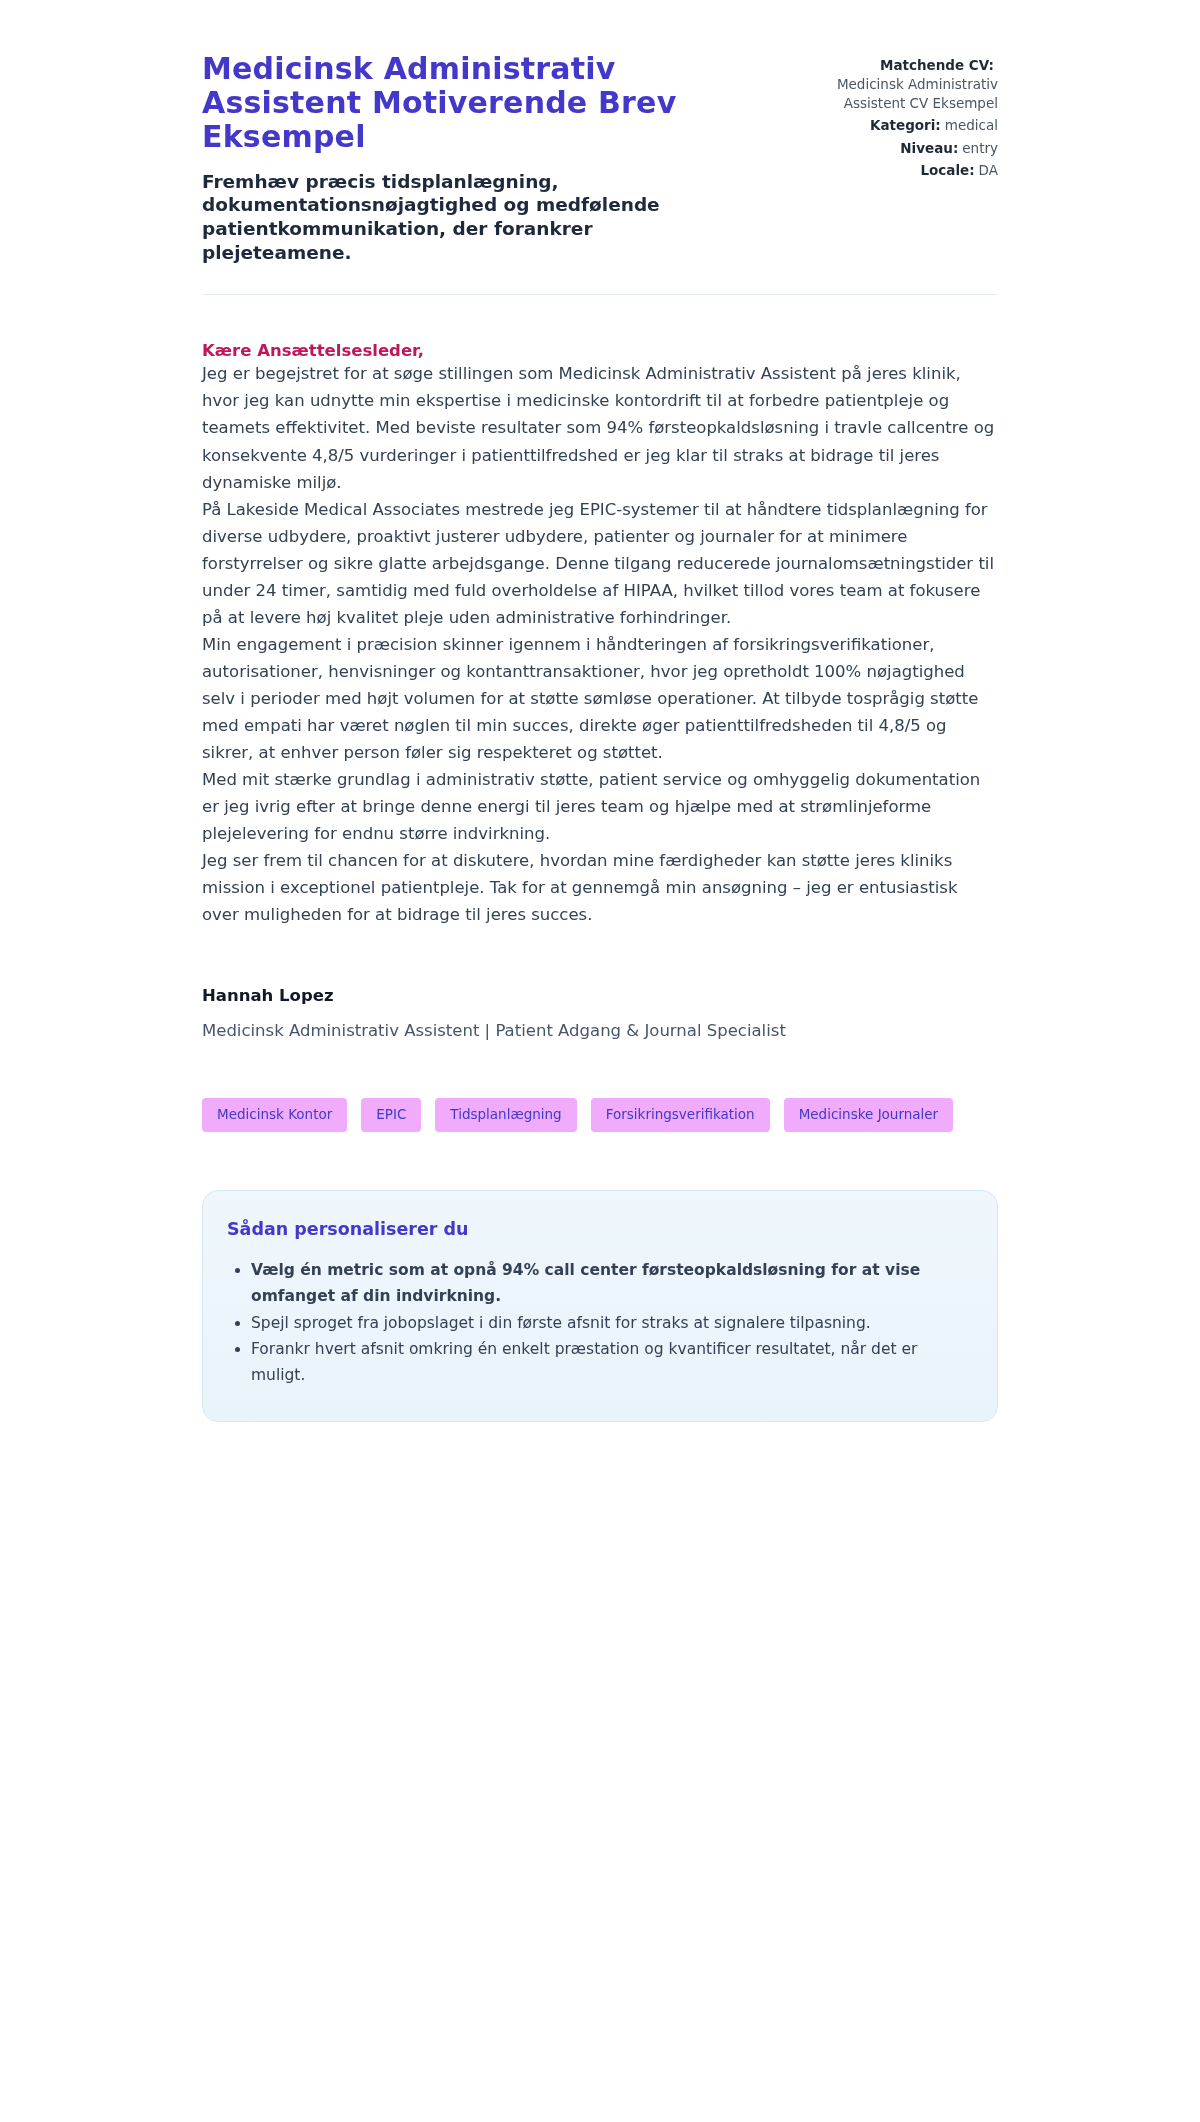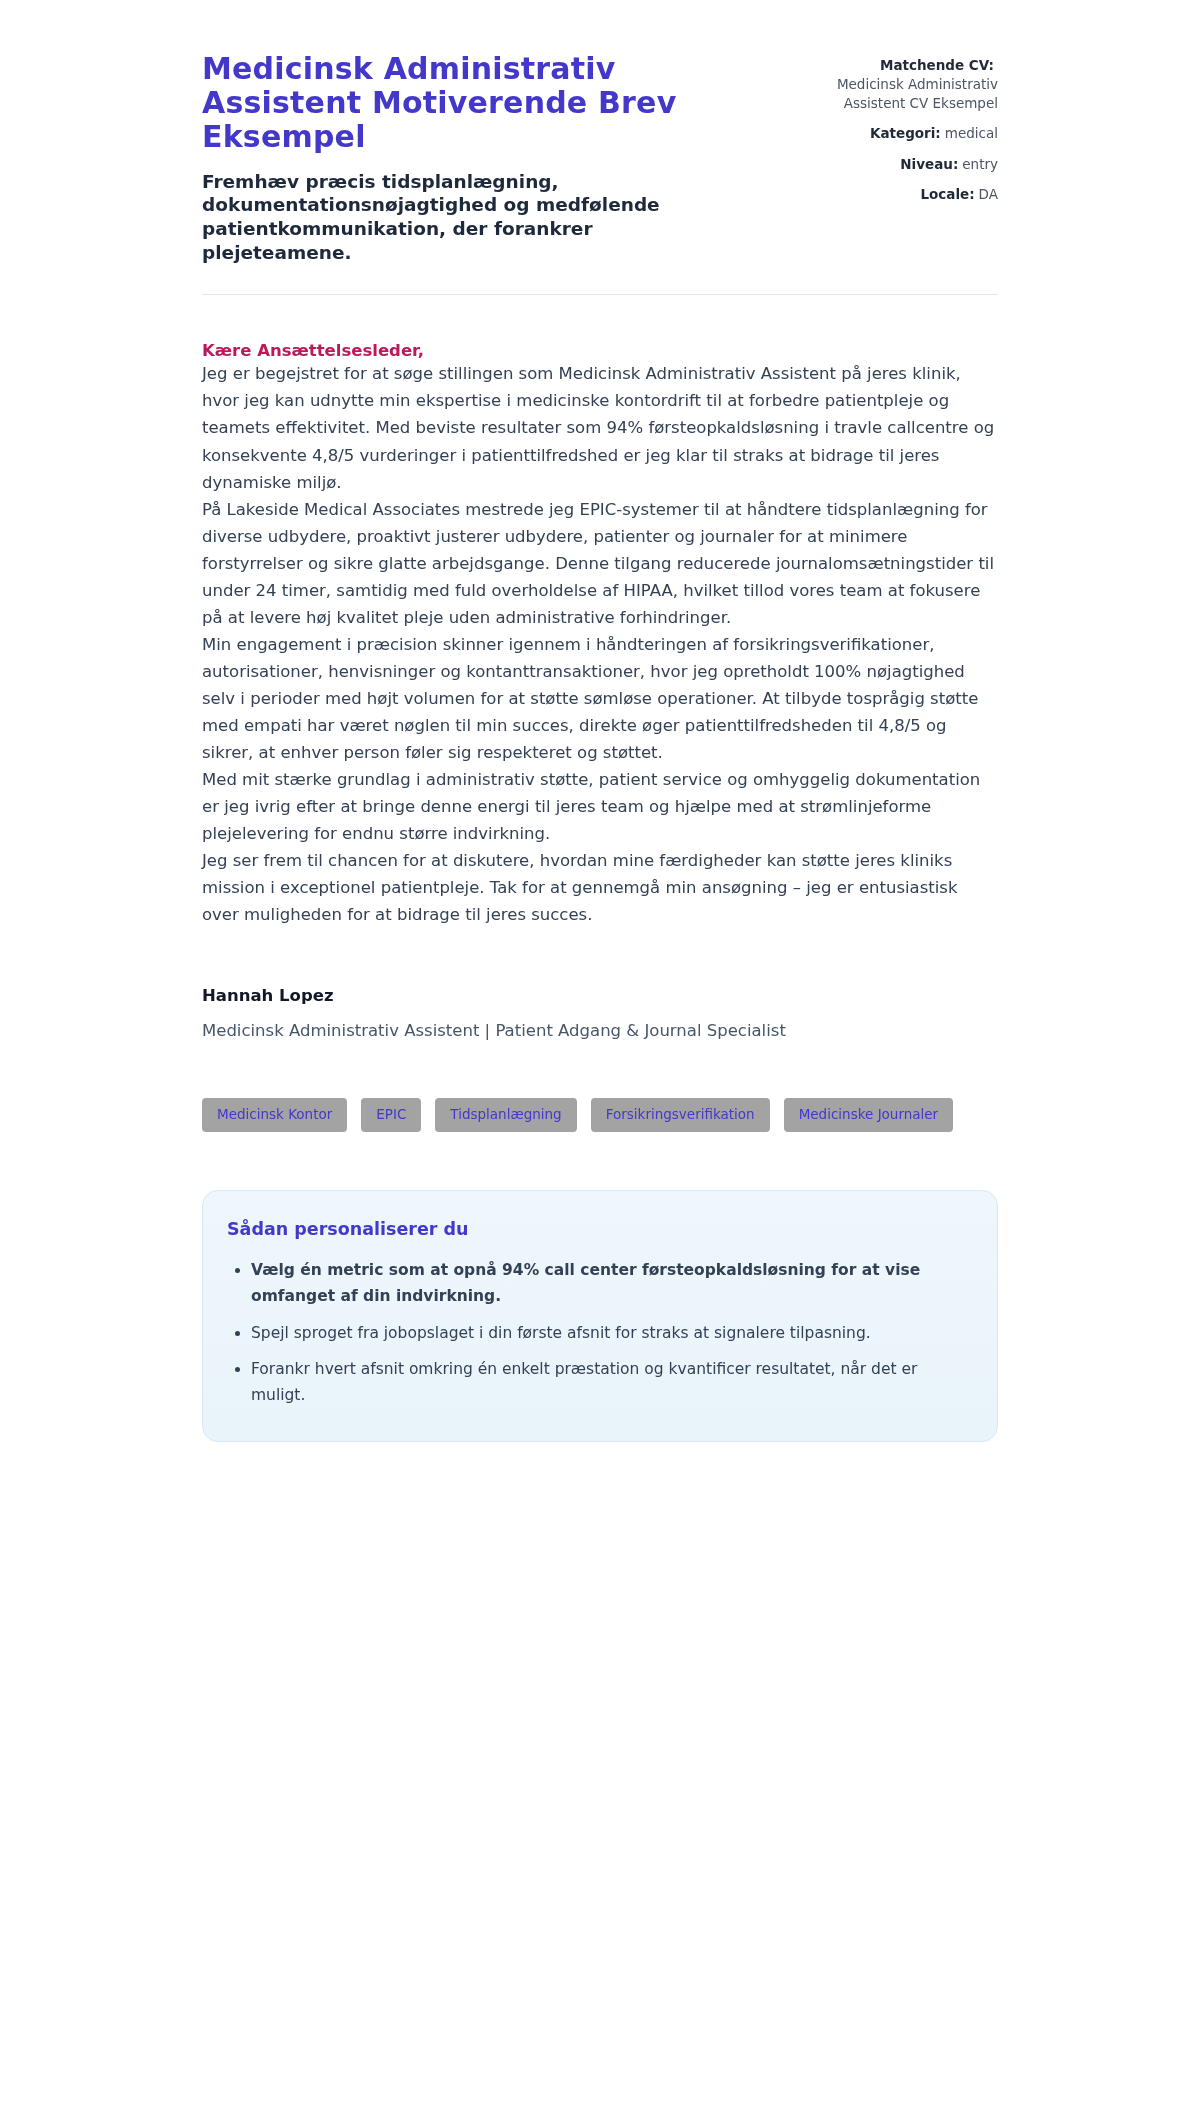--- a/index.html
+++ b/index.html
@@ -35,21 +35,21 @@
   .meta {
     width:220px;
     text-align:right;
     font-size:13.5px;
     line-height:1.42;
     color:#4b5563;
     padding-top:4px;
   }
   .meta .label { font-weight:700; color:#1f2937; margin-right:4px; }
   .meta .block { display:block; }
-  .meta .row { display:block; margin-top:11px; }
+  .meta .row { display:block; margin-top:3px; }
   .divider {
     border:none;
     border-top:1px solid #e2e8f0;
     margin:30px 0 0;
   }
   .greeting {
     margin-top:46px;
     color:#be185d;
     font-weight:700;
     font-size:16.5px;
@@ -57,21 +57,21 @@
   .para {
     font-size:16.5px;
     line-height:1.64;
     color:#334155;
     max-width:1040px;
   }
   .sig-name { margin-top:58px; font-weight:700; color:#111827; font-size:16.5px; }
   .sig-title { margin-top:16px; color:#475569; font-size:16.5px; }
   .tags { margin-top:58px; display:flex; gap:14px; flex-wrap:wrap; }
   .chip {
-    background:#a3a3a3;
+    background:#f0abfc;
     color:#4338ca;
     font-size:13.5px;
     line-height:1;
     padding:10px 15px;
     border-radius:4px;
     cursor:pointer;
     white-space:nowrap;
   }
   .tips {
     margin-top:58px;
@@ -79,21 +79,20 @@
     border-radius:16px;
     background:linear-gradient(180deg,#eff7fc 0%,#e9f3fa 100%);
     padding:28px 24px 32px;
   }
   .tips-title { color:#4338ca; font-size:17.5px; font-weight:700; }
   .tips ul { margin:18px 0 0 24px; list-style:disc; }
   .tips li {
     font-size:15.5px;
     line-height:1.7;
     color:#334155;
-    margin-top:10px;
     max-width:960px;
   }
   .tips li:first-child { margin-top:0;font-weight:bold; }
 </style>
 </head>
 <body>
 
 <div class="page">
 
   <header class="header">

